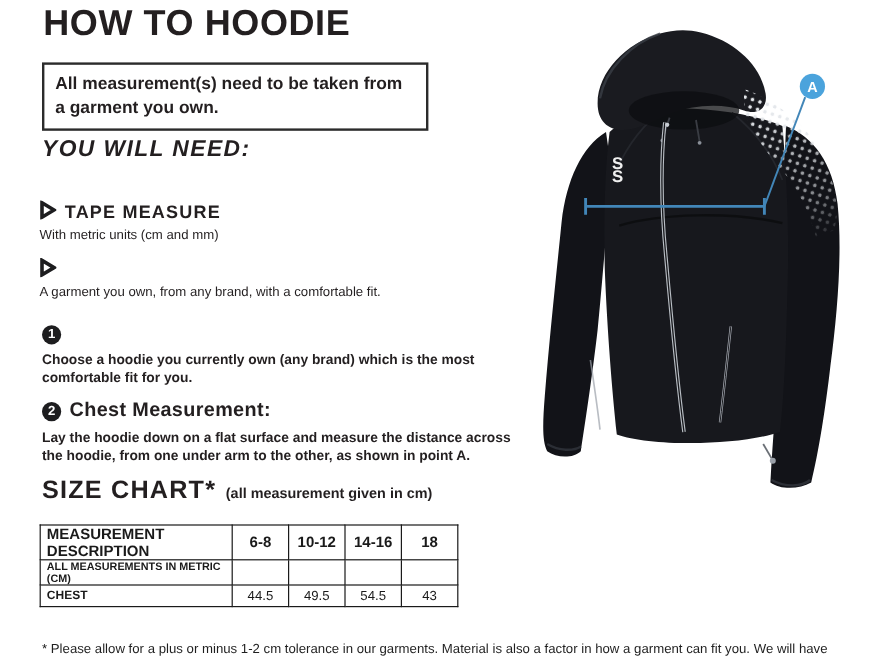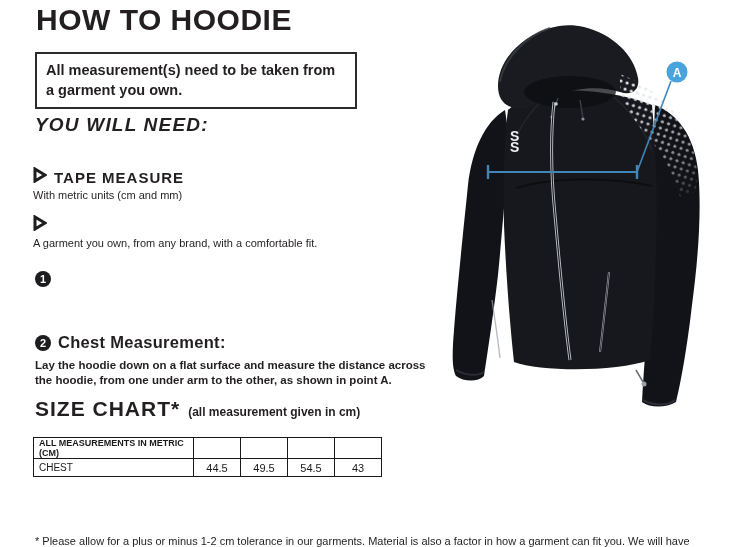--- a/index.html
+++ b/index.html
@@ -38,21 +38,21 @@
     left:33px;top:437px;border-collapse:collapse;table-layout:fixed;
   }
   table.size td,table.size th{
     border:1.5px solid #1a1a1a;padding:0 5px;height:17px;
     font-family:"Liberation Sans",sans-serif;color:#1a1a1a;
   }
   table.size th{font-size:12.5px;font-weight:bold;text-align:center;}
   table.size th.c1{text-align:left;}
   table.size td{font-size:11px;text-align:center;}
   table.size tr.unit td{height:12px;font-size:9px;font-weight:bold;text-align:left;}
-  table.size td.rowlabel{font-size:10px;font-weight:normal;text-align:left;}
+  table.size td.rowlabel{font-size:10px;font-weight:bold;text-align:left;}
   .footnote{
     left:35px;top:499px;width:678px;font-size:11px;line-height:1.32;color:#1f1f1f;margin-top:35px;
   }
   .product{left:430px;top:10px;width:304px;height:405px;}
 </style>
 </head>
 <body>
 
 <div class="page">
 
@@ -84,20 +84,21 @@
           </svg>
       </span>
     </div>
     <div class="desc">A garment you own, from any brand, with a comfortable fit.</div>
   </div>
 
   <div class="abs step" style="top:271px;">
     <div class="head">
       <span class="badge">1</span>
     </div>
+    <div class="desc">Choose a hoodie you currently own (any brand) which is the most comfortable fit for you.</div>
   </div>
 
   <div class="abs step" style="top:333px;">
     <div class="head">
       <span class="badge">2</span>
       <span class="title">Chest Measurement:</span>
     </div>
     <div class="desc">Lay the hoodie down on a flat surface and measure the distance across the hoodie, from one under arm to the other, as shown in point A.</div>
   </div>
 
@@ -108,20 +109,27 @@
 
   <table class="abs size">
     <colgroup>
       <col style="width:160px">
         <col style="width:47px">
         <col style="width:47px">
         <col style="width:47px">
         <col style="width:47px">
     </colgroup>
     <tbody>
+        <tr>
+      <th class="c1">MEASUREMENT DESCRIPTION</th>
+      <th>6-8</th>
+      <th>10-12</th>
+      <th>14-16</th>
+      <th>18</th>
+    </tr>
     <tr class="unit">
       <td>ALL MEASUREMENTS IN METRIC (CM)</td>
       <td></td>
       <td></td>
       <td></td>
       <td></td>
     </tr>
     <tr>
       <td class="rowlabel">CHEST</td>
       <td>44.5</td>

